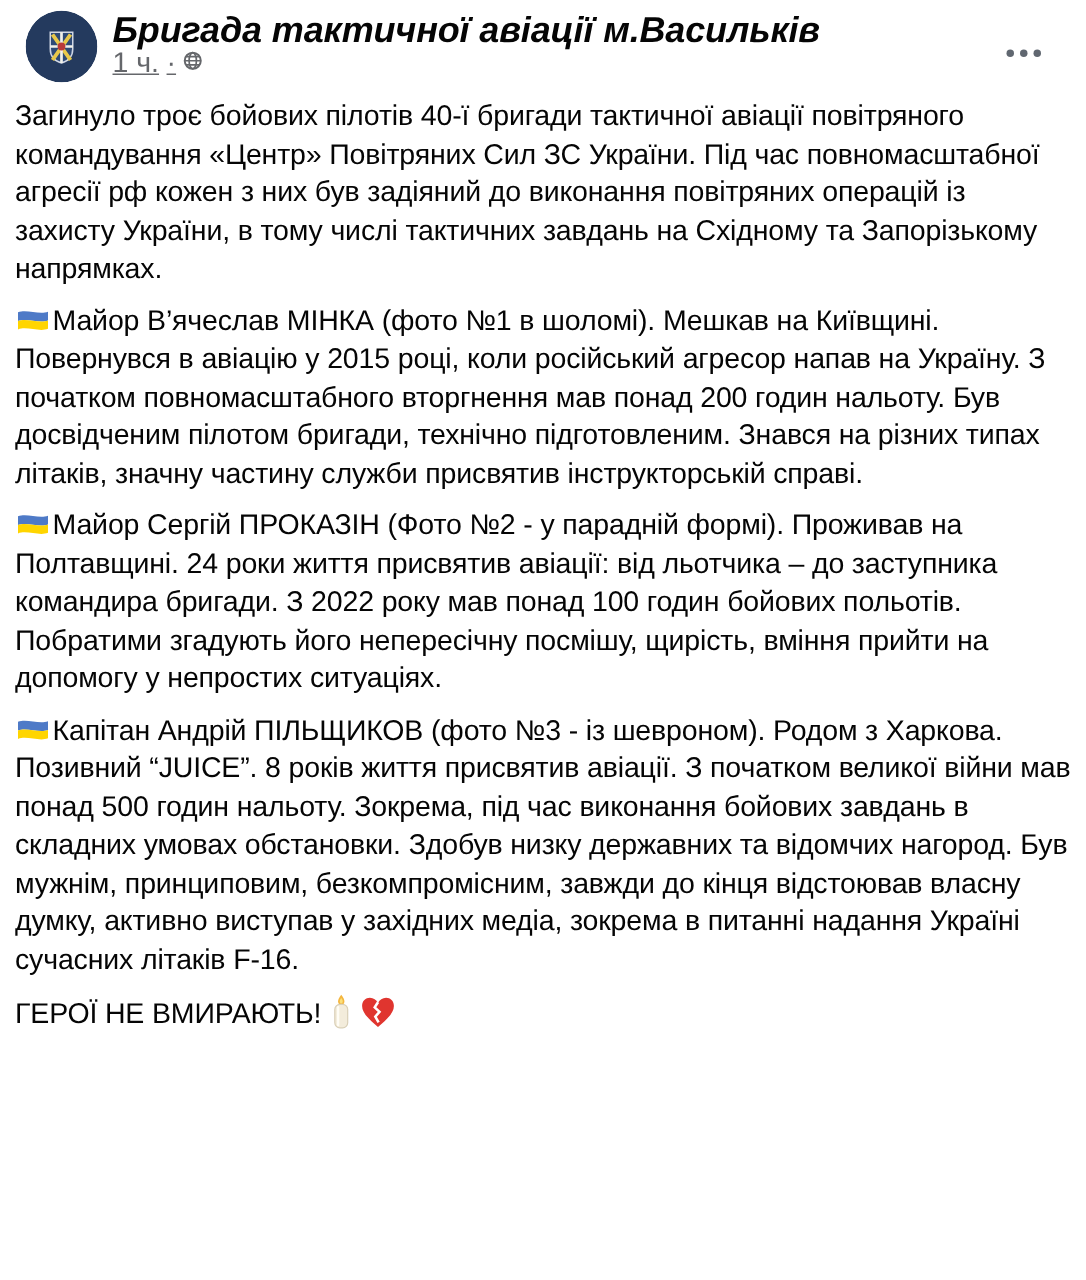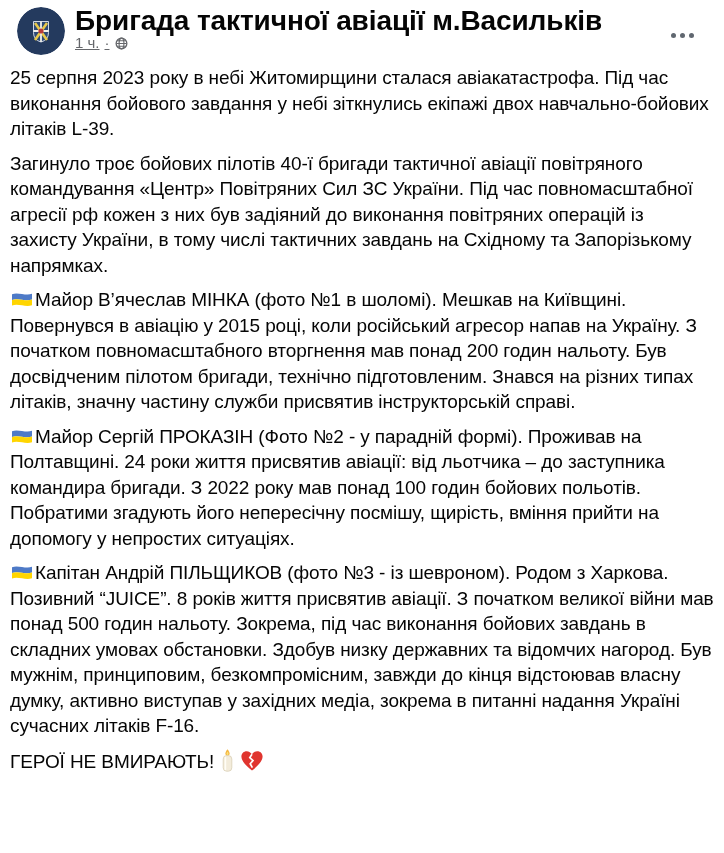--- a/index.html
+++ b/index.html
@@ -20,26 +20,26 @@
     padding: 7px 16px 2px 17px;
     position: relative;
   }
   .avatar-btn {
     width: 48px; height: 48px; border-radius: 50%;
     flex: 0 0 48px; cursor: pointer; overflow: hidden;
   }
   .avatar-btn svg { display: block; }
   .header-info { margin-left: 10px; padding-top: 1px; }
   .page-name {
-    font-size: 28px; font-weight: 700; color: #050505;
-    line-height: 25px; letter-spacing: -0.1px; cursor: pointer;
+    font-size: 24px; font-weight: 700; color: #050505;
+    line-height: 25px; letter-spacing: -0.1px; cursor: pointer; font-style: italic;
   }
   .meta-row {
-    display: flex; align-items: center; gap: 5px;
-    font-size: 15px; color: #65676b; margin-top: 1px; line-height: 18px; text-decoration: underline;
+    display: flex; gap: 5px;
+    font-size: 19px; color: #65676b; margin-top: 1px; line-height: 18px; text-decoration: underline;
   }
   .globe { width: 13px; height: 13px; display: inline-block; }
   .menu-btn {
     position: absolute; top: 23px; right: 24px;
     width: 36px; height: 24px;
     display: flex; align-items: center; justify-content: center;
     gap: 4px; cursor: pointer; border: none; background: transparent; padding: 0;
   }
   .menu-btn i {
     width: 5px; height: 5px; border-radius: 50%;
@@ -94,21 +94,20 @@
     </div>
     <button class="menu-btn" aria-label="options">
       <i></i>
       <i></i>
       <i></i>
     </button>
   </div>
 
   <div class="post-body">
 
-    <p><span>25 серпня 2023 року в небі Житомирщини сталася авіакатастрофа. Під час виконання бойового завдання у небі зіткнулись екіпажі двох навчально-бойових літаків L-39.</span></p>
 
     <p><span>Загинуло троє бойових пілотів 40-ї бригади тактичної авіації повітряного командування «Центр» Повітряних Сил ЗС України. Під час повномасштабної агресії рф кожен з них був задіяний до виконання повітряних операцій із захисту України, в тому числі тактичних завдань на Східному та Запорізькому напрямках.</span></p>
 
     <p><svg class="flag-ico inline-ico" viewBox="0 0 24 17">
           <path d="M2,3.2 C8,0.8 16,5.2 22,2.8 V8.6 C16,11 8,6.6 2,9 Z" fill="#4e7ac7"></path>
           <path d="M2,9 C8,6.6 16,11 22,8.6 V14.2 C16,16.6 8,12.2 2,14.6 Z" fill="#ffd500"></path>
         </svg><span>Майор В’ячеслав МІНКА (фото №1 в шоломі). Мешкав на Київщині. Повернувся в авіацію у 2015 році, коли російський агресор напав на Україну. З початком повномасштабного вторгнення мав понад 200 годин нальоту. Був досвідченим пілотом бригади, технічно підготовленим. Знався на різних типах літаків, значну частину служби присвятив інструкторській справі.</span></p>
 
     <p><svg class="flag-ico inline-ico" viewBox="0 0 24 17">
           <path d="M2,3.2 C8,0.8 16,5.2 22,2.8 V8.6 C16,11 8,6.6 2,9 Z" fill="#4e7ac7"></path>

